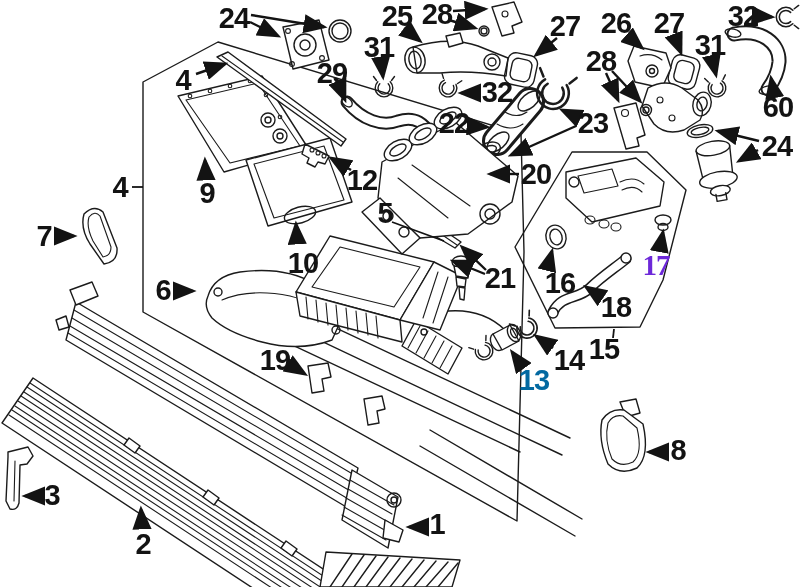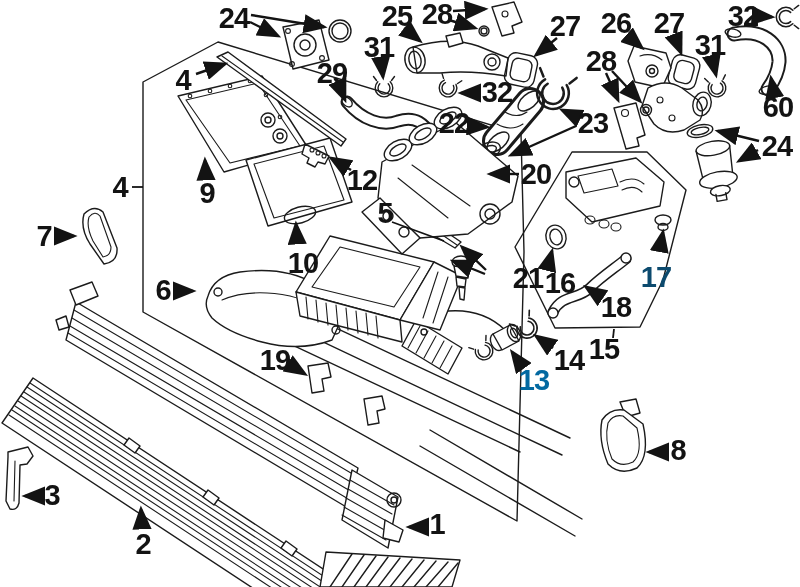--- a/index.html
+++ b/index.html
@@ -358,23 +358,23 @@
     <div class="co" style="left: 497px; top: 92px; color: rgb(19, 19, 19);">32</div>
     <div class="co" style="left: 454px; top: 123px; color: rgb(19, 19, 19);">22</div>
     <div class="co" style="left: 593px; top: 123px; color: rgb(19, 19, 19);">23</div>
     <div class="co" style="left: 536px; top: 174px; color: rgb(19, 19, 19);">20</div>
     <div class="co" style="left: 362px; top: 180px; color: rgb(19, 19, 19);">12</div>
     <div class="co" style="left: 207px; top: 193px; color: rgb(19, 19, 19);">9</div>
     <div class="co" style="left: 120px; top: 187px; color: rgb(19, 19, 19);">4</div>
     <div class="co" style="left: 385px; top: 213px; color: rgb(19, 19, 19);">5</div>
     <div class="co" style="left: 44px; top: 236px; color: rgb(19, 19, 19);">7</div>
     <div class="co" style="left: 303px; top: 255px; color: rgb(19, 19, 19); margin-top: 8px;">10</div>
-    <div class="co" style="left: 500px; top: 278px; color: rgb(19, 19, 19); margin-left: 28px;">21</div>
+    <div class="co" style="left: 500px; top: 278px; color: rgb(19, 19, 19);">21</div>
     <div class="co" style="left: 540px; top: 283px; color: rgb(19, 19, 19); padding-left: 40px;">16</div>
-    <div class="co" style="left: 656px; top: 277px; color: #0c4a6e;">17</div>
+    <div class="co" style="left: 656px; top: 265px; color: #6d28d9; font-family: Liberation Serif, serif;">17</div>
     <div class="co" style="left: 163px; top: 290px; color: rgb(19, 19, 19);">6</div>
     <div class="co" style="left: 616px; top: 307px; color: rgb(19, 19, 19);">18</div>
     <div class="co" style="left: 604px; top: 349px; color: rgb(19, 19, 19);">15</div>
     <div class="co" style="left: 534px; top: 380px; color: #0369a1;">13</div>
     <div class="co" style="left: 569px; top: 360px; color: rgb(19, 19, 19);">14</div>
     <div class="co" style="left: 275px; top: 360px; color: rgb(19, 19, 19);">19</div>
     <div class="co" style="left: 52px; top: 495px; color: rgb(19, 19, 19);">3</div>
     <div class="co" style="left: 143px; top: 544px; color: rgb(19, 19, 19);">2</div>
     <div class="co" style="left: 437px; top: 524px; color: rgb(19, 19, 19);">1</div>
     <div class="co" style="left: 678px; top: 450px; color: rgb(19, 19, 19);">8</div>

